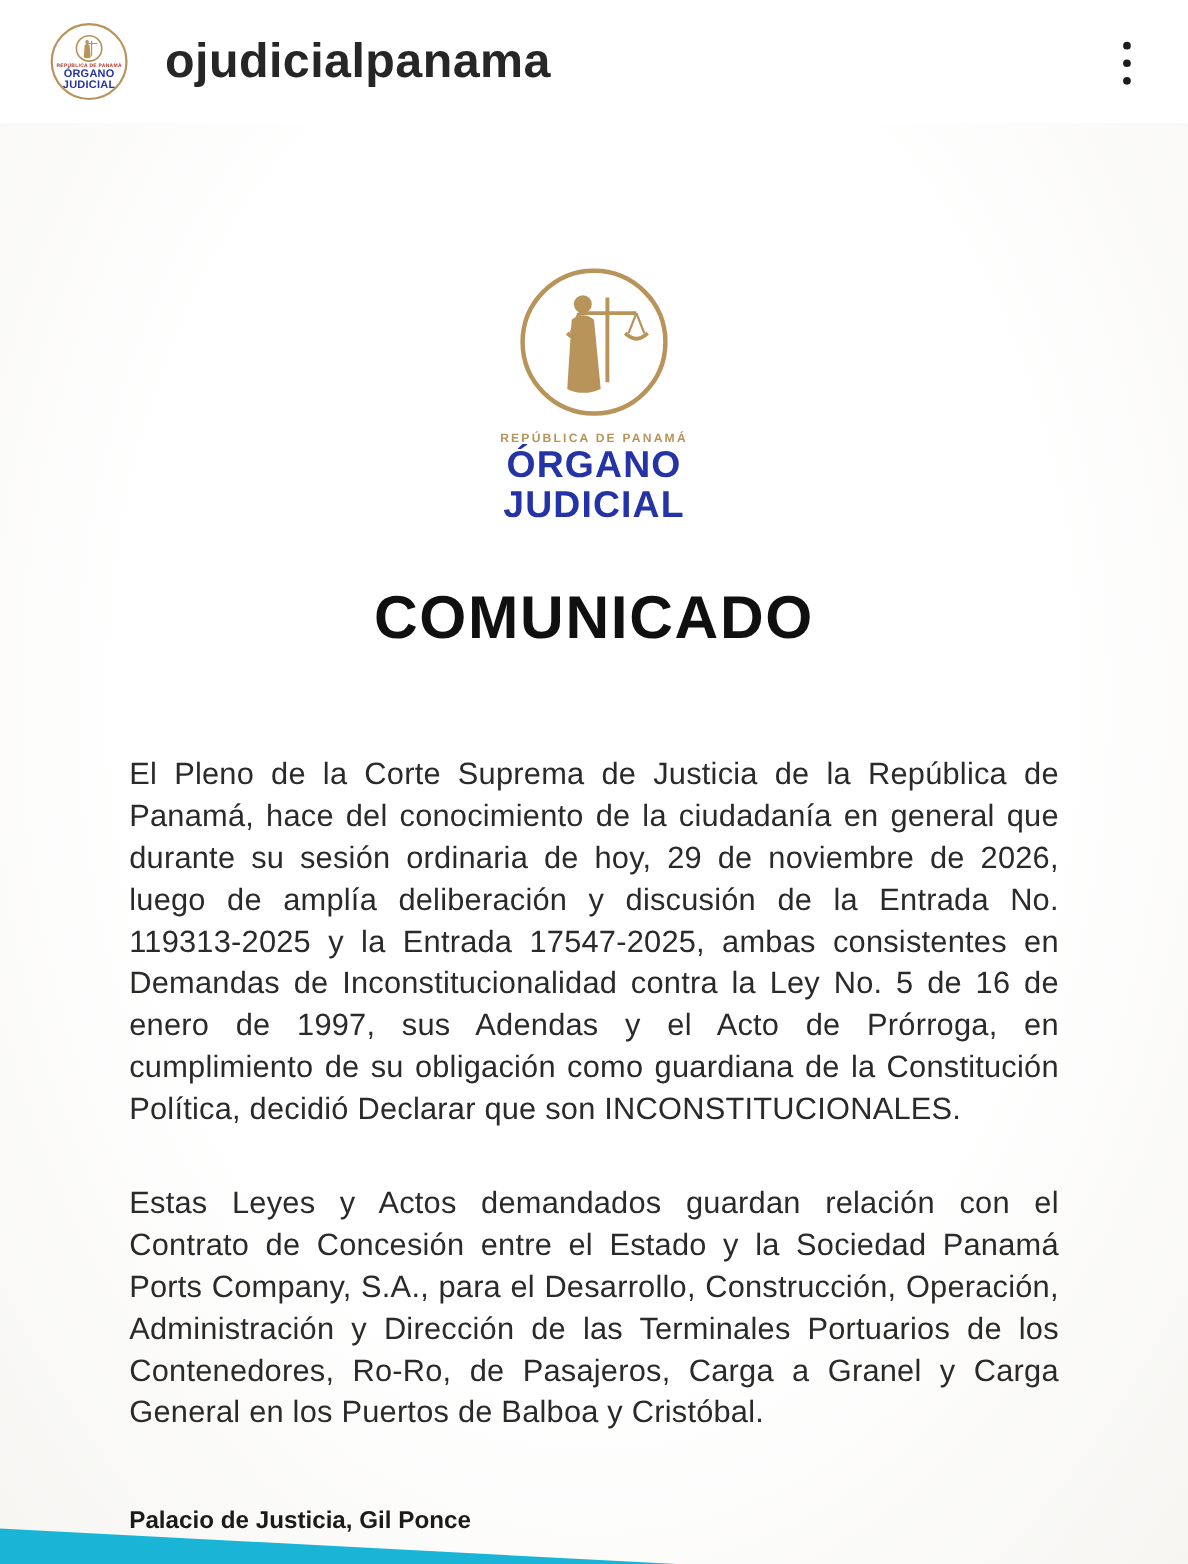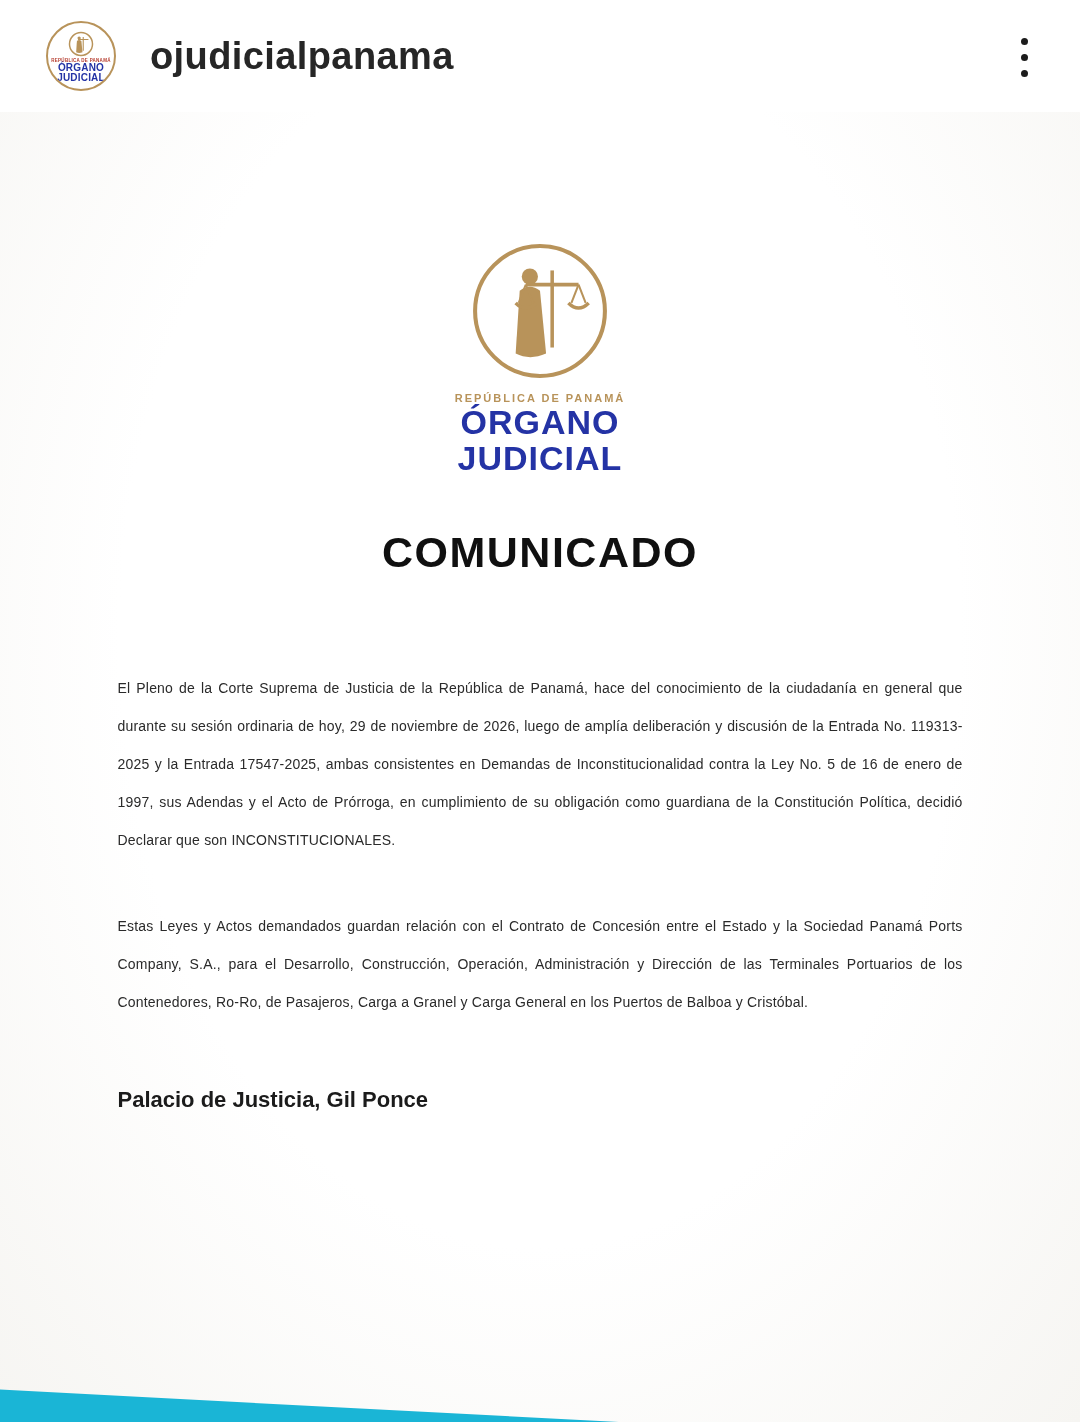--- a/index.html
+++ b/index.html
@@ -36,21 +36,21 @@
     font-size: 5px; font-weight: 700; color: #b53a2c;
     letter-spacing: 0.3px; line-height: 6px; white-space: nowrap;
     transform: scale(0.9);
   }
   .avatar .mini-org {
     font-size: 10px; font-weight: 800; color: #2433a5;
     line-height: 10px; letter-spacing: 0.2px;
   }
   .username {
     margin-left: 34px;
-    font-size: 38px; font-weight: 700;
+    font-size: 44px; font-weight: 700;
     color: #262626; letter-spacing: 0.4px;
   }
   .menu-dots {
     position: absolute; right: 48px; top: 34px;
     display: flex; flex-direction: column; gap: 9px;
     padding: 4px; cursor: pointer;
   }
   .menu-dots .dot {
     width: 7px; height: 7px; border-radius: 50%;
     background: #1c1c1c;
@@ -70,31 +70,31 @@
     font-size: 11px; font-weight: 700;
     color: #b8935a; letter-spacing: 2px;
   }
   .org-name {
     font-size: 34px; font-weight: 800;
     color: #2433a5; letter-spacing: 1px;
     line-height: 36px;
   }
   .doc-title {
     margin: 52px 0 0 0;
-    font-size: 43px; font-weight: 800;
+    font-size: 55px; font-weight: 800;
     color: #101010; letter-spacing: 1.5px;
   }
   .content {
     width: 845px;
     margin: 92px auto 0 auto;
   }
   .content p {
     margin: 0;
     text-align: justify;
-    font-size: 14px; font-weight: 500;
+    font-size: 28px; font-weight: 500;
     line-height: 38px;
     color: #2a2a2a;
     letter-spacing: 0.2px;
   }
   .content p + p { margin-top: 48px; }
   .signature {
     margin-top: 60px;
     text-align: left;
     font-size: 22px; font-weight: 700;
     line-height: 38px;

